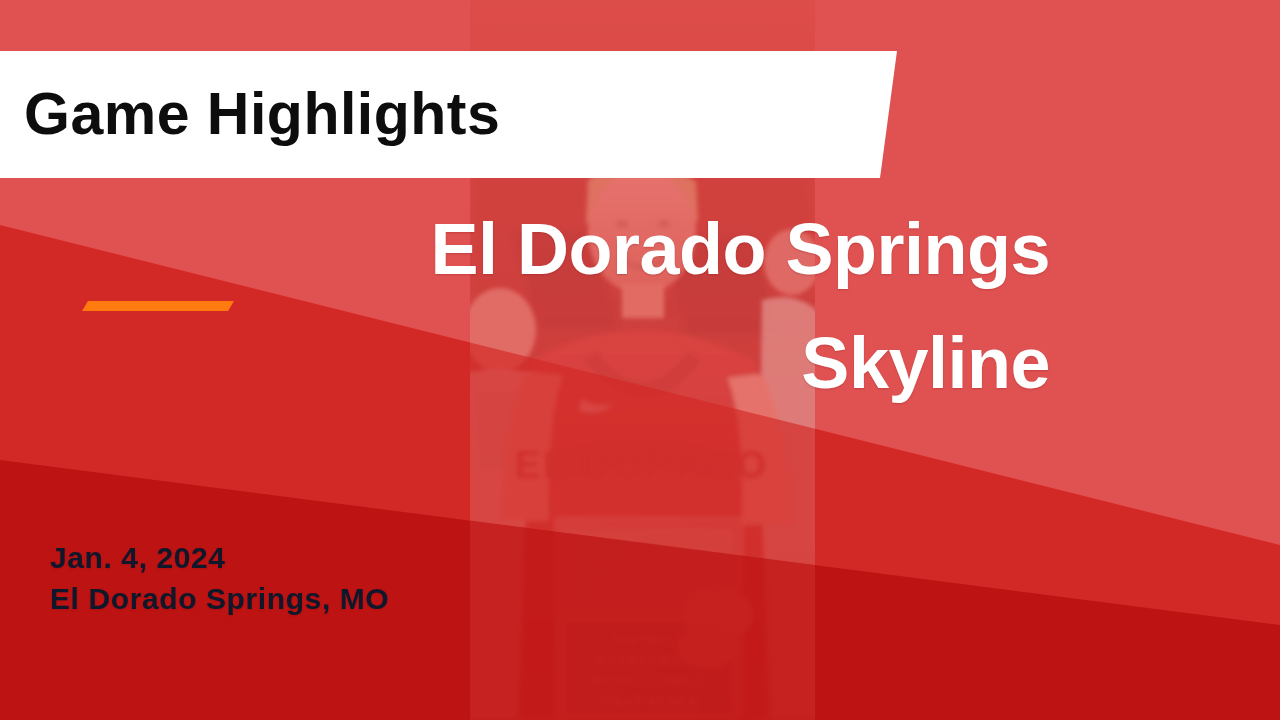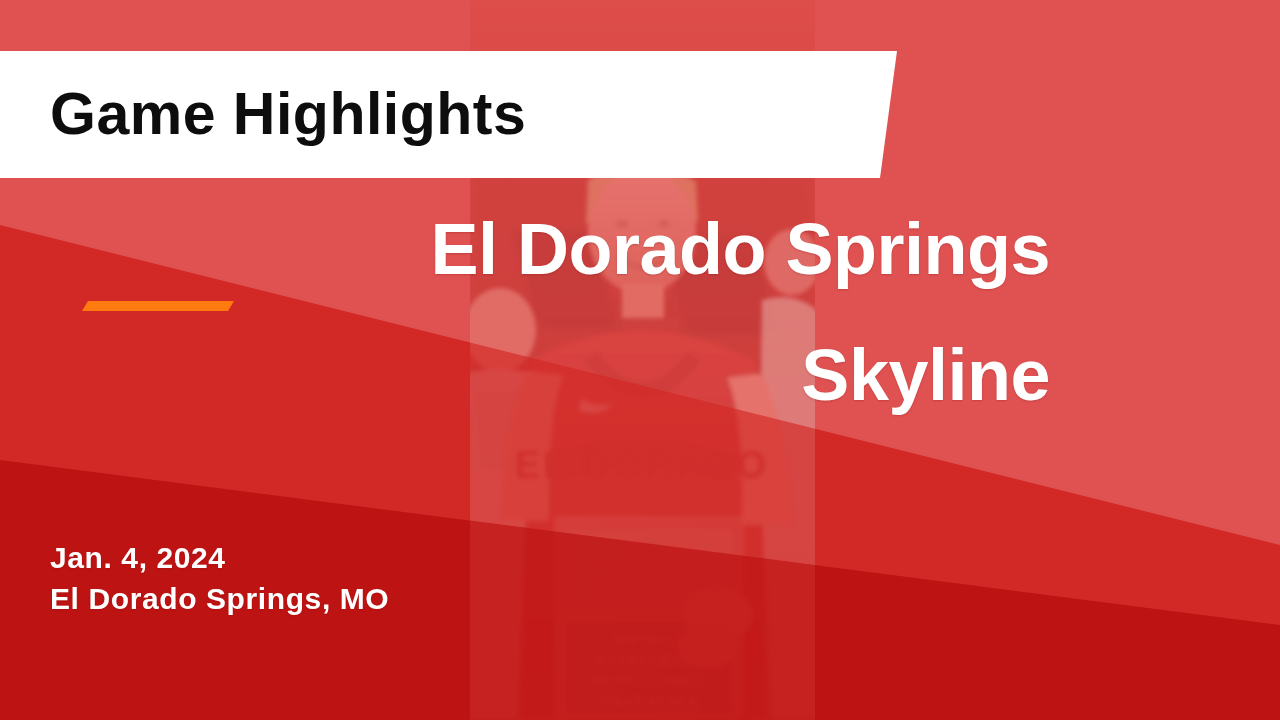--- a/index.html
+++ b/index.html
@@ -77,21 +77,21 @@
     background: #ffffff;
     clip-path: polygon(0 0, 897px 0, 880px 127px, 0 127px);
     display: flex;
     align-items: center;
   }
   .headline-text {
     color: #0d0d0d;
     font-size: 59px;
     font-weight: 700;
     letter-spacing: 0.5px;
-    margin-left: 50px;
+    margin-left: 24px;
     line-height: 1;
     white-space: nowrap;
   }
 
   
   .matchup {
     position: absolute;
     left: 50px;
     top: 213px;
     width: 1000px;
@@ -111,28 +111,28 @@
     display: flex;
     align-items: center;
   }
   .divider-bar {
     width: 152px;
     height: 10px;
     margin-left: 32px;
     background: #ff7a0f;
     clip-path: polygon(6px 0, 152px 0, 146px 10px, 0 10px);
   }
-  .team-two { margin-top: 12px; }
+  .team-two { margin-top: 0; }
 
   
   .meta {
     position: absolute;
     left: 50px;
     top: 537px;
-    color: #ffffff;
+    color: #0f172a;
   }
   .meta-line {
     font-weight: 700;
     font-size: 30px;
     line-height: 1.38;
     letter-spacing: 0.6px;
     white-space: nowrap;
     text-shadow: 0 1px 2px rgba(120,10,10,0.25);
   }
 </style>

